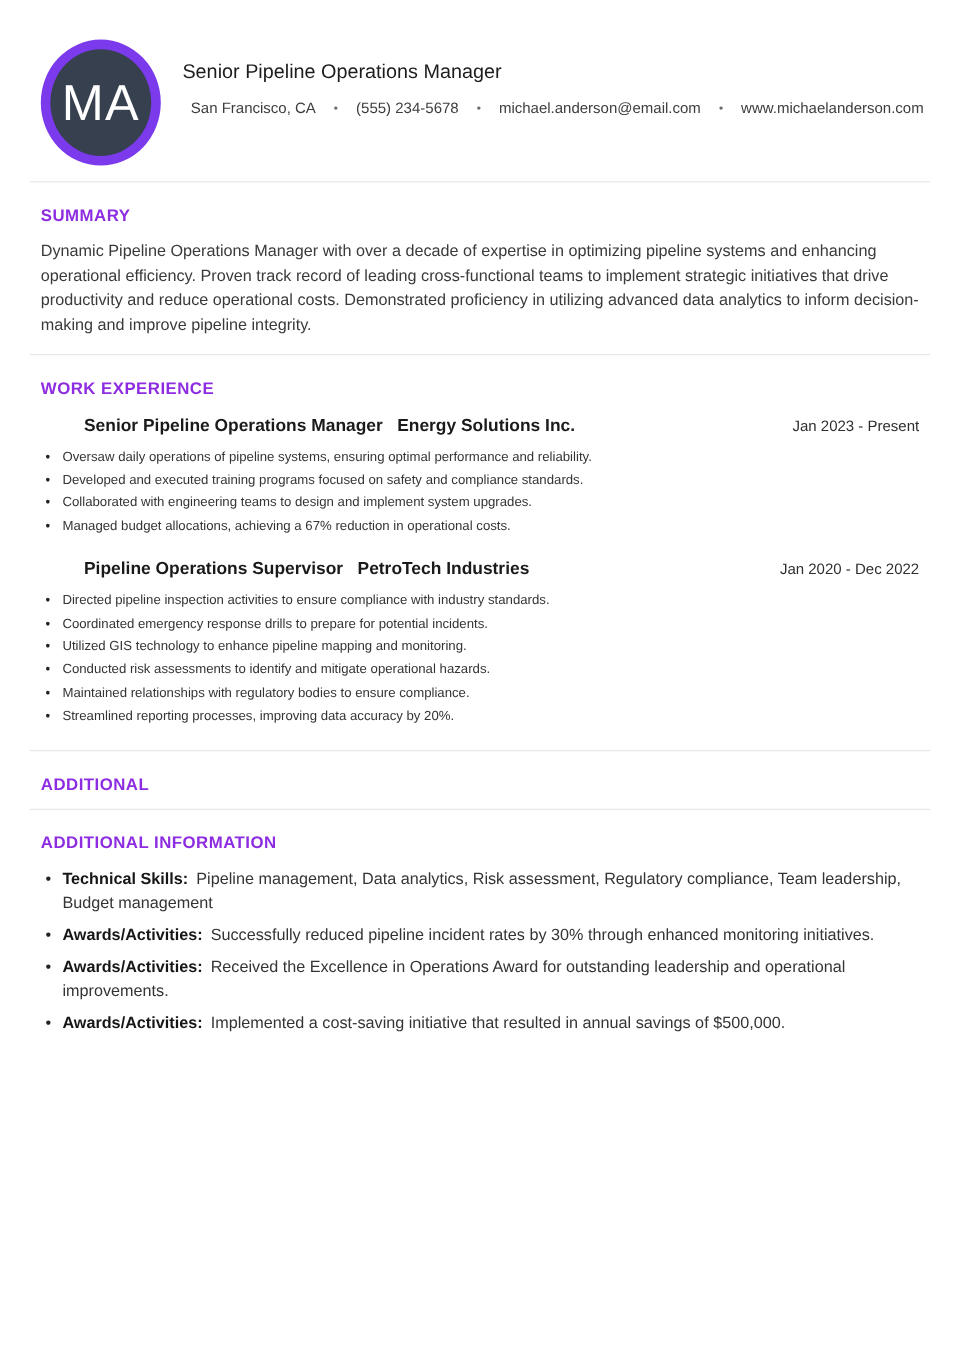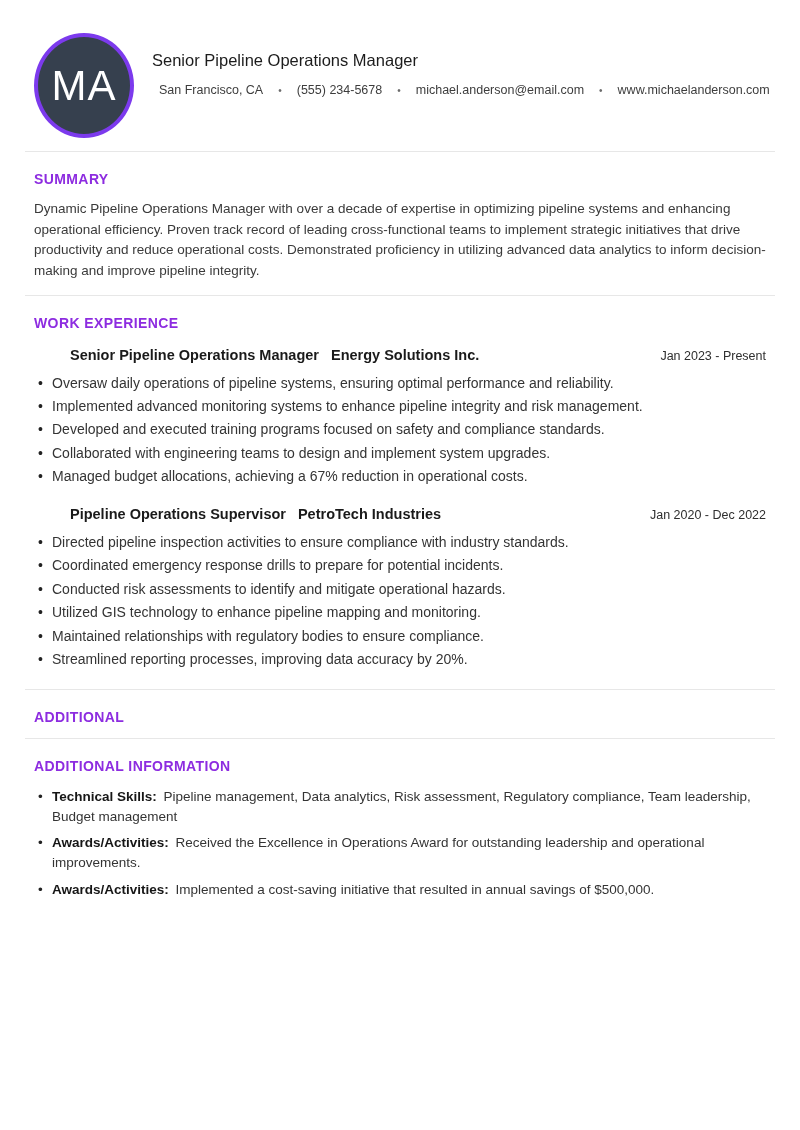--- a/index.html
+++ b/index.html
@@ -13,21 +13,21 @@
   body{font-family:"Liberation Sans", sans-serif; color:var(--body-text);}
   .page{
     width:800px; height:1130px; margin:0 auto; background:#fff;
     padding:33px 34px 0 34px; overflow:hidden;
   }
 
   
   .header{display:flex; align-items:flex-start; gap:18px;}
   .avatar{
     width:100px; height:105px; border-radius:50%;
-    background:#36404e; border:4px solid #eab308;
+    background:#36404e; border:8px solid #eab308;
     display:flex; align-items:center; justify-content:center;
     color:#fff; font-size:42px; letter-spacing:1px; flex:0 0 auto;
   }
   .head-text{padding-top:5px; flex:1 1 auto;}
   h1.name{
     margin:0; font-size:30px; line-height:33px; font-weight:bold;
     color:var(--accent); letter-spacing:.5px;
   }
   .subtitle{margin-top:13px; font-size:16.5px; color:#1c1c1c;}
   .contact{
@@ -51,21 +51,21 @@
 
   
   .summary-text{
     margin:12px 0 0 0; font-size:13.5px; line-height:1.53; color:var(--body-text);
   }
 
   
   ul.bullets{list-style:none; margin:11px 0 20px 0; padding:0;}
   ul.bullets li{
     position:relative; padding-left:18px; margin-bottom:4.5px;
-    font-size:14px; line-height:1.35; color:#343434;
+    font-size:11px; line-height:1.35; color:#343434;
   }
   ul.bullets li::before{content:"•"; position:absolute; left:4px; top:0; color:#222;}
 
   ul.add-list{list-style:none; margin:13px 0 0 0; padding:0;}
   ul.add-list li{
     position:relative; padding-left:18px; margin-bottom:7px;
     font-size:13.5px; line-height:1.46; color:#343434; white-space:pre-wrap;
   }
   ul.add-list li::before{content:"•"; position:absolute; left:4px; top:0; color:#222;}
   ul.add-list li b{color:#161616; margin-right:3px;}
@@ -110,59 +110,59 @@
     <div id="jobs-list">
   <div class="job-entry">
     <div class="entry-head">
       <span class="entry-title">
         <span>Senior Pipeline Operations Manager</span><span class="company">Energy Solutions Inc.</span>
       </span>
       <span class="entry-dates">Jan 2023 - Present</span>
     </div>
     <ul class="bullets">
             <li>Oversaw daily operations of pipeline systems, ensuring optimal performance and reliability.</li>
-            <li>Implemented advanced monitoring systems to enhance pipeline integrity and risk management.</li>
             <li>Developed and executed training programs focused on safety and compliance standards.</li>
             <li>Collaborated with engineering teams to design and implement system upgrades.</li>
             <li>Managed budget allocations, achieving a 67% reduction in operational costs.</li>
           </ul>
   </div>
 
   <div class="job-entry">
     <div class="entry-head">
       <span class="entry-title">
         <span>Pipeline Operations Supervisor</span><span class="company">PetroTech Industries</span>
       </span>
       <span class="entry-dates">Jan 2020 - Dec 2022</span>
     </div>
     <ul class="bullets">
             <li>Directed pipeline inspection activities to ensure compliance with industry standards.</li>
             <li>Coordinated emergency response drills to prepare for potential incidents.</li>
+            <li>Utilized GIS technology to enhance pipeline mapping and monitoring.</li>
             <li>Conducted risk assessments to identify and mitigate operational hazards.</li>
-            <li>Utilized GIS technology to enhance pipeline mapping and monitoring.</li>
             <li>Maintained relationships with regulatory bodies to ensure compliance.</li>
             <li>Streamlined reporting processes, improving data accuracy by 20%.</li>
           </ul>
   </div>
 </div>
   </div>
 
   <hr class="divider" style="margin-top:9px;">
 
   <div class="section">
     <h2 class="section-heading">ADDITIONAL</h2>
   </div>
 
   <hr class="divider">
 
   <div class="section">
     <h2 class="section-heading">ADDITIONAL INFORMATION</h2>
     <ul class="add-list" id="add-list">
   <li><b>Technical Skills:</b><span> Pipeline management, Data analytics, Risk assessment, Regulatory compliance, Team leadership, Budget management</span></li>
 
+  <li><b>Awards/Activities:</b><span> Successfully reduced pipeline incident rates by 30% through enhanced monitoring initiatives.</span></li>
 
   <li><b>Awards/Activities:</b><span> Received the Excellence in Operations Award for outstanding leadership and operational improvements.</span></li>
 
   <li><b>Awards/Activities:</b><span> Implemented a cost-saving initiative that resulted in annual savings of $500,000.</span></li>
 
 </ul>
   </div>
 
 </div>
 

